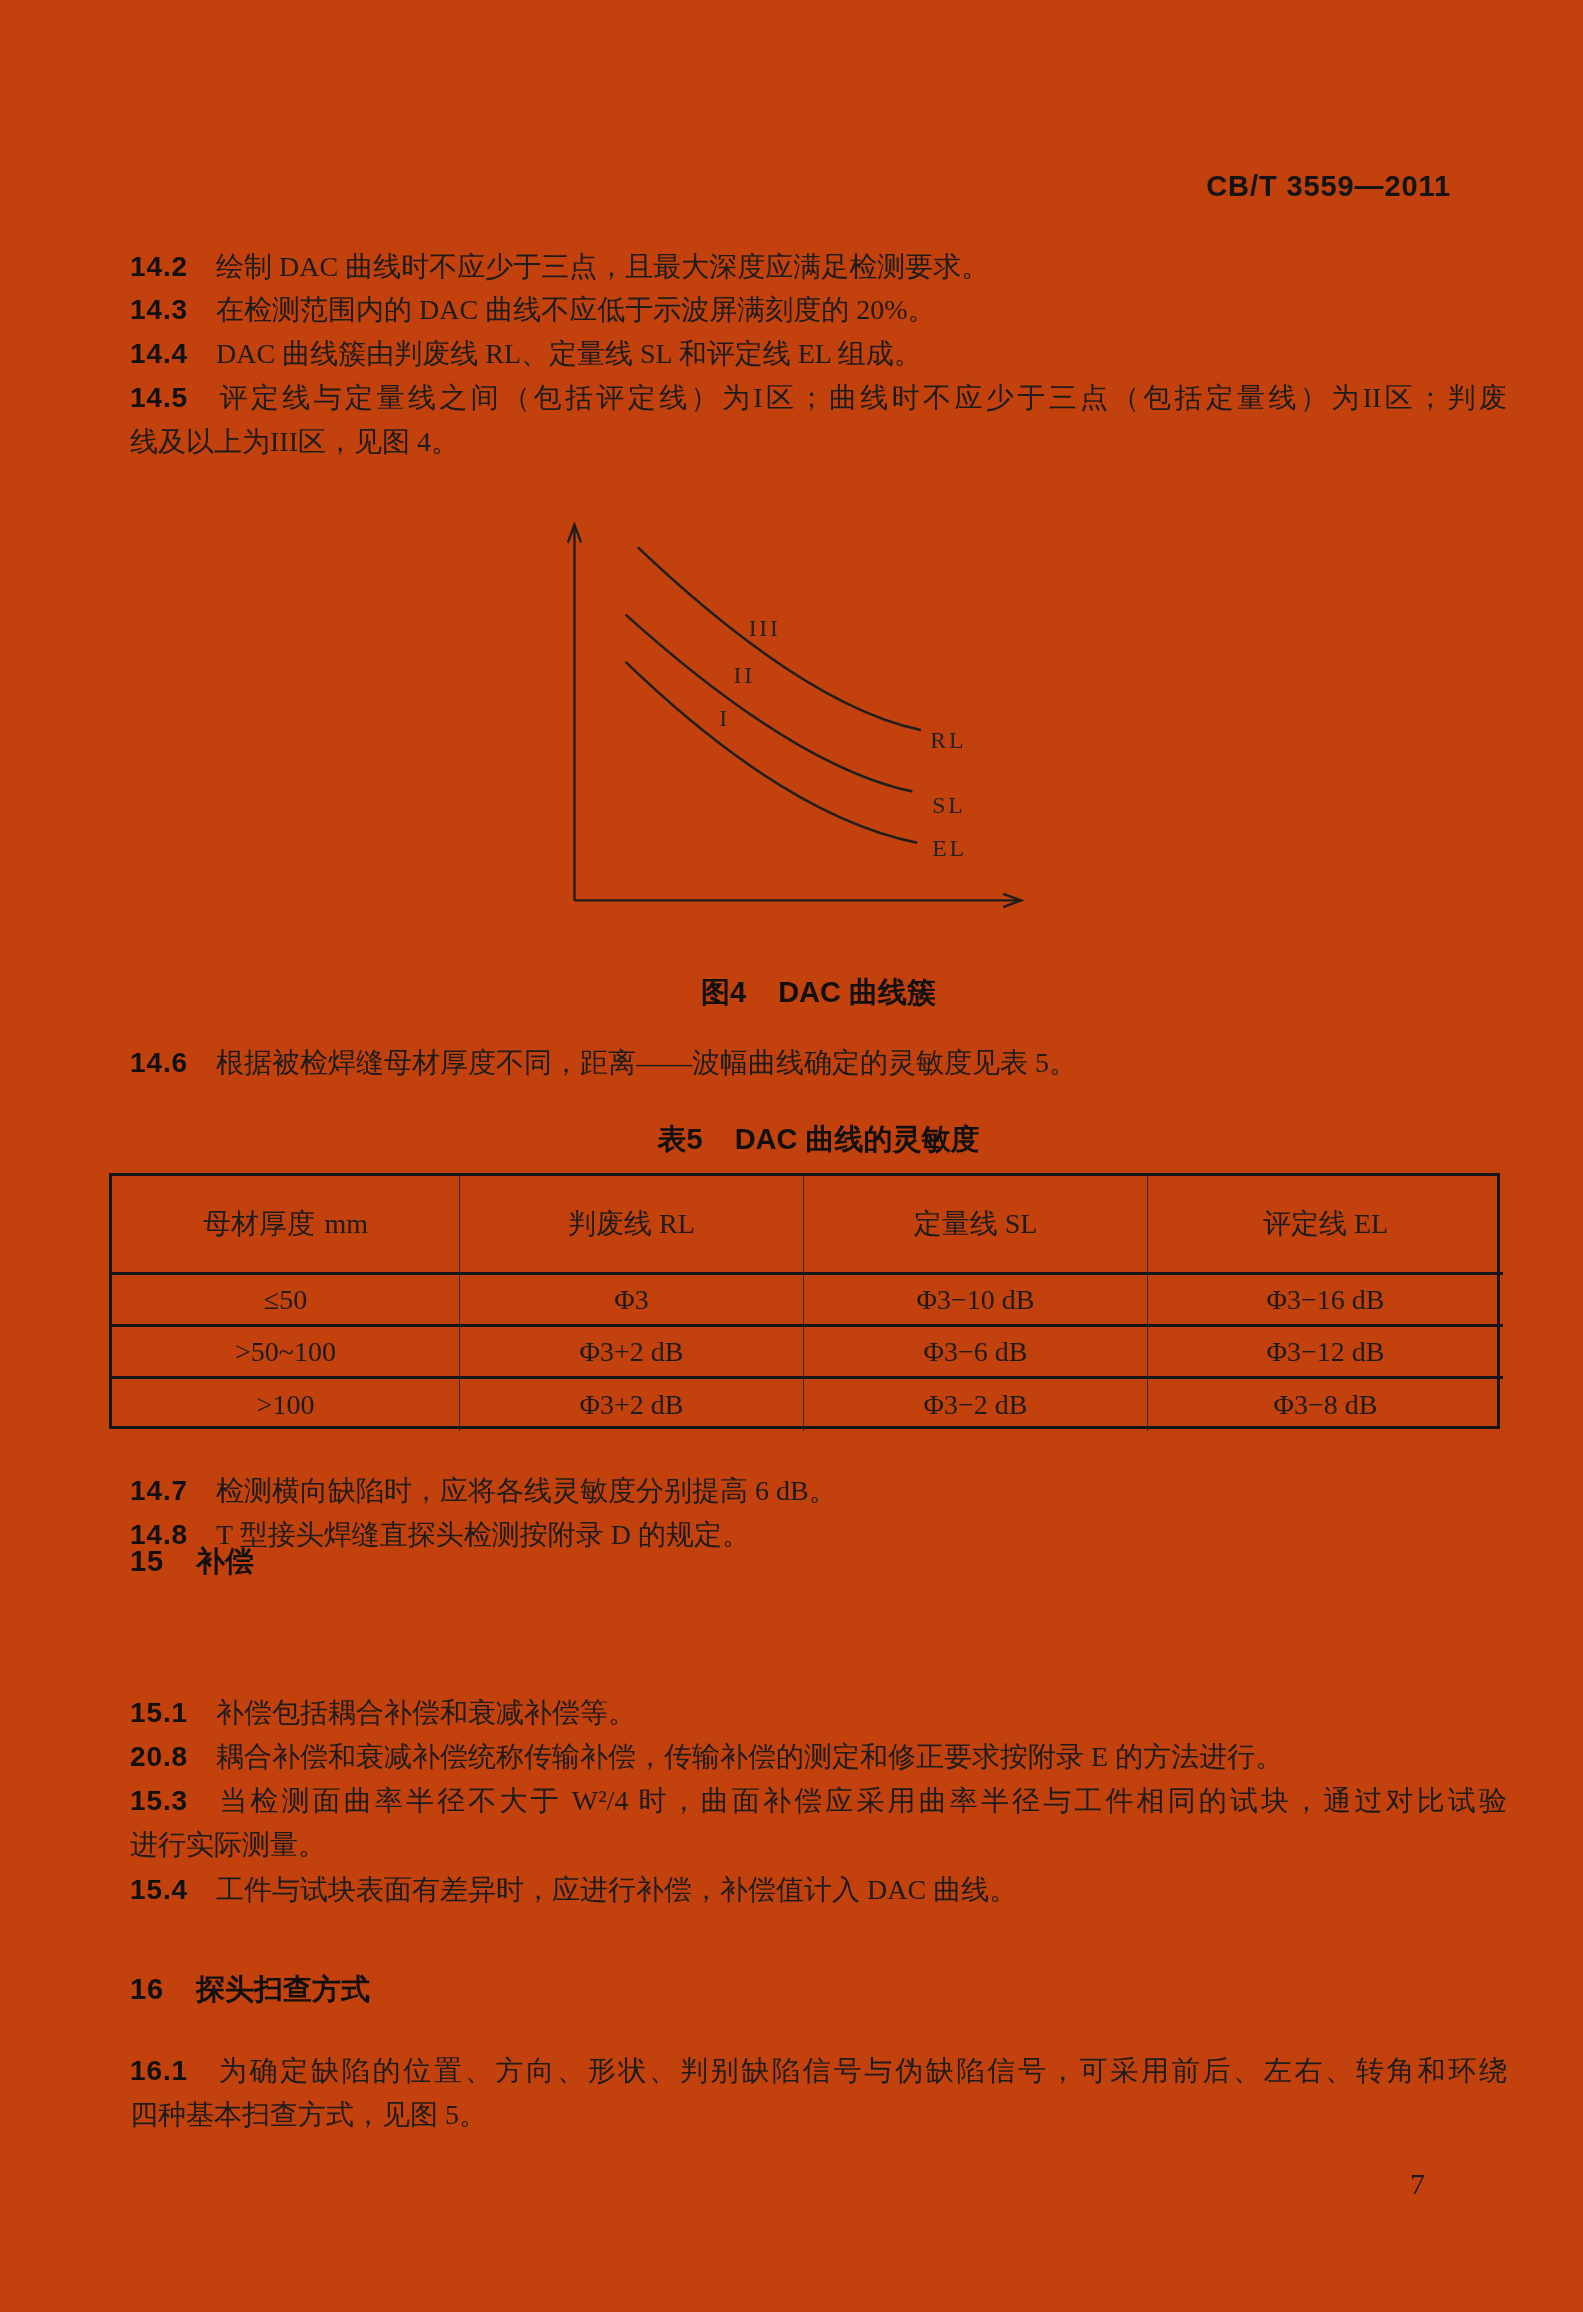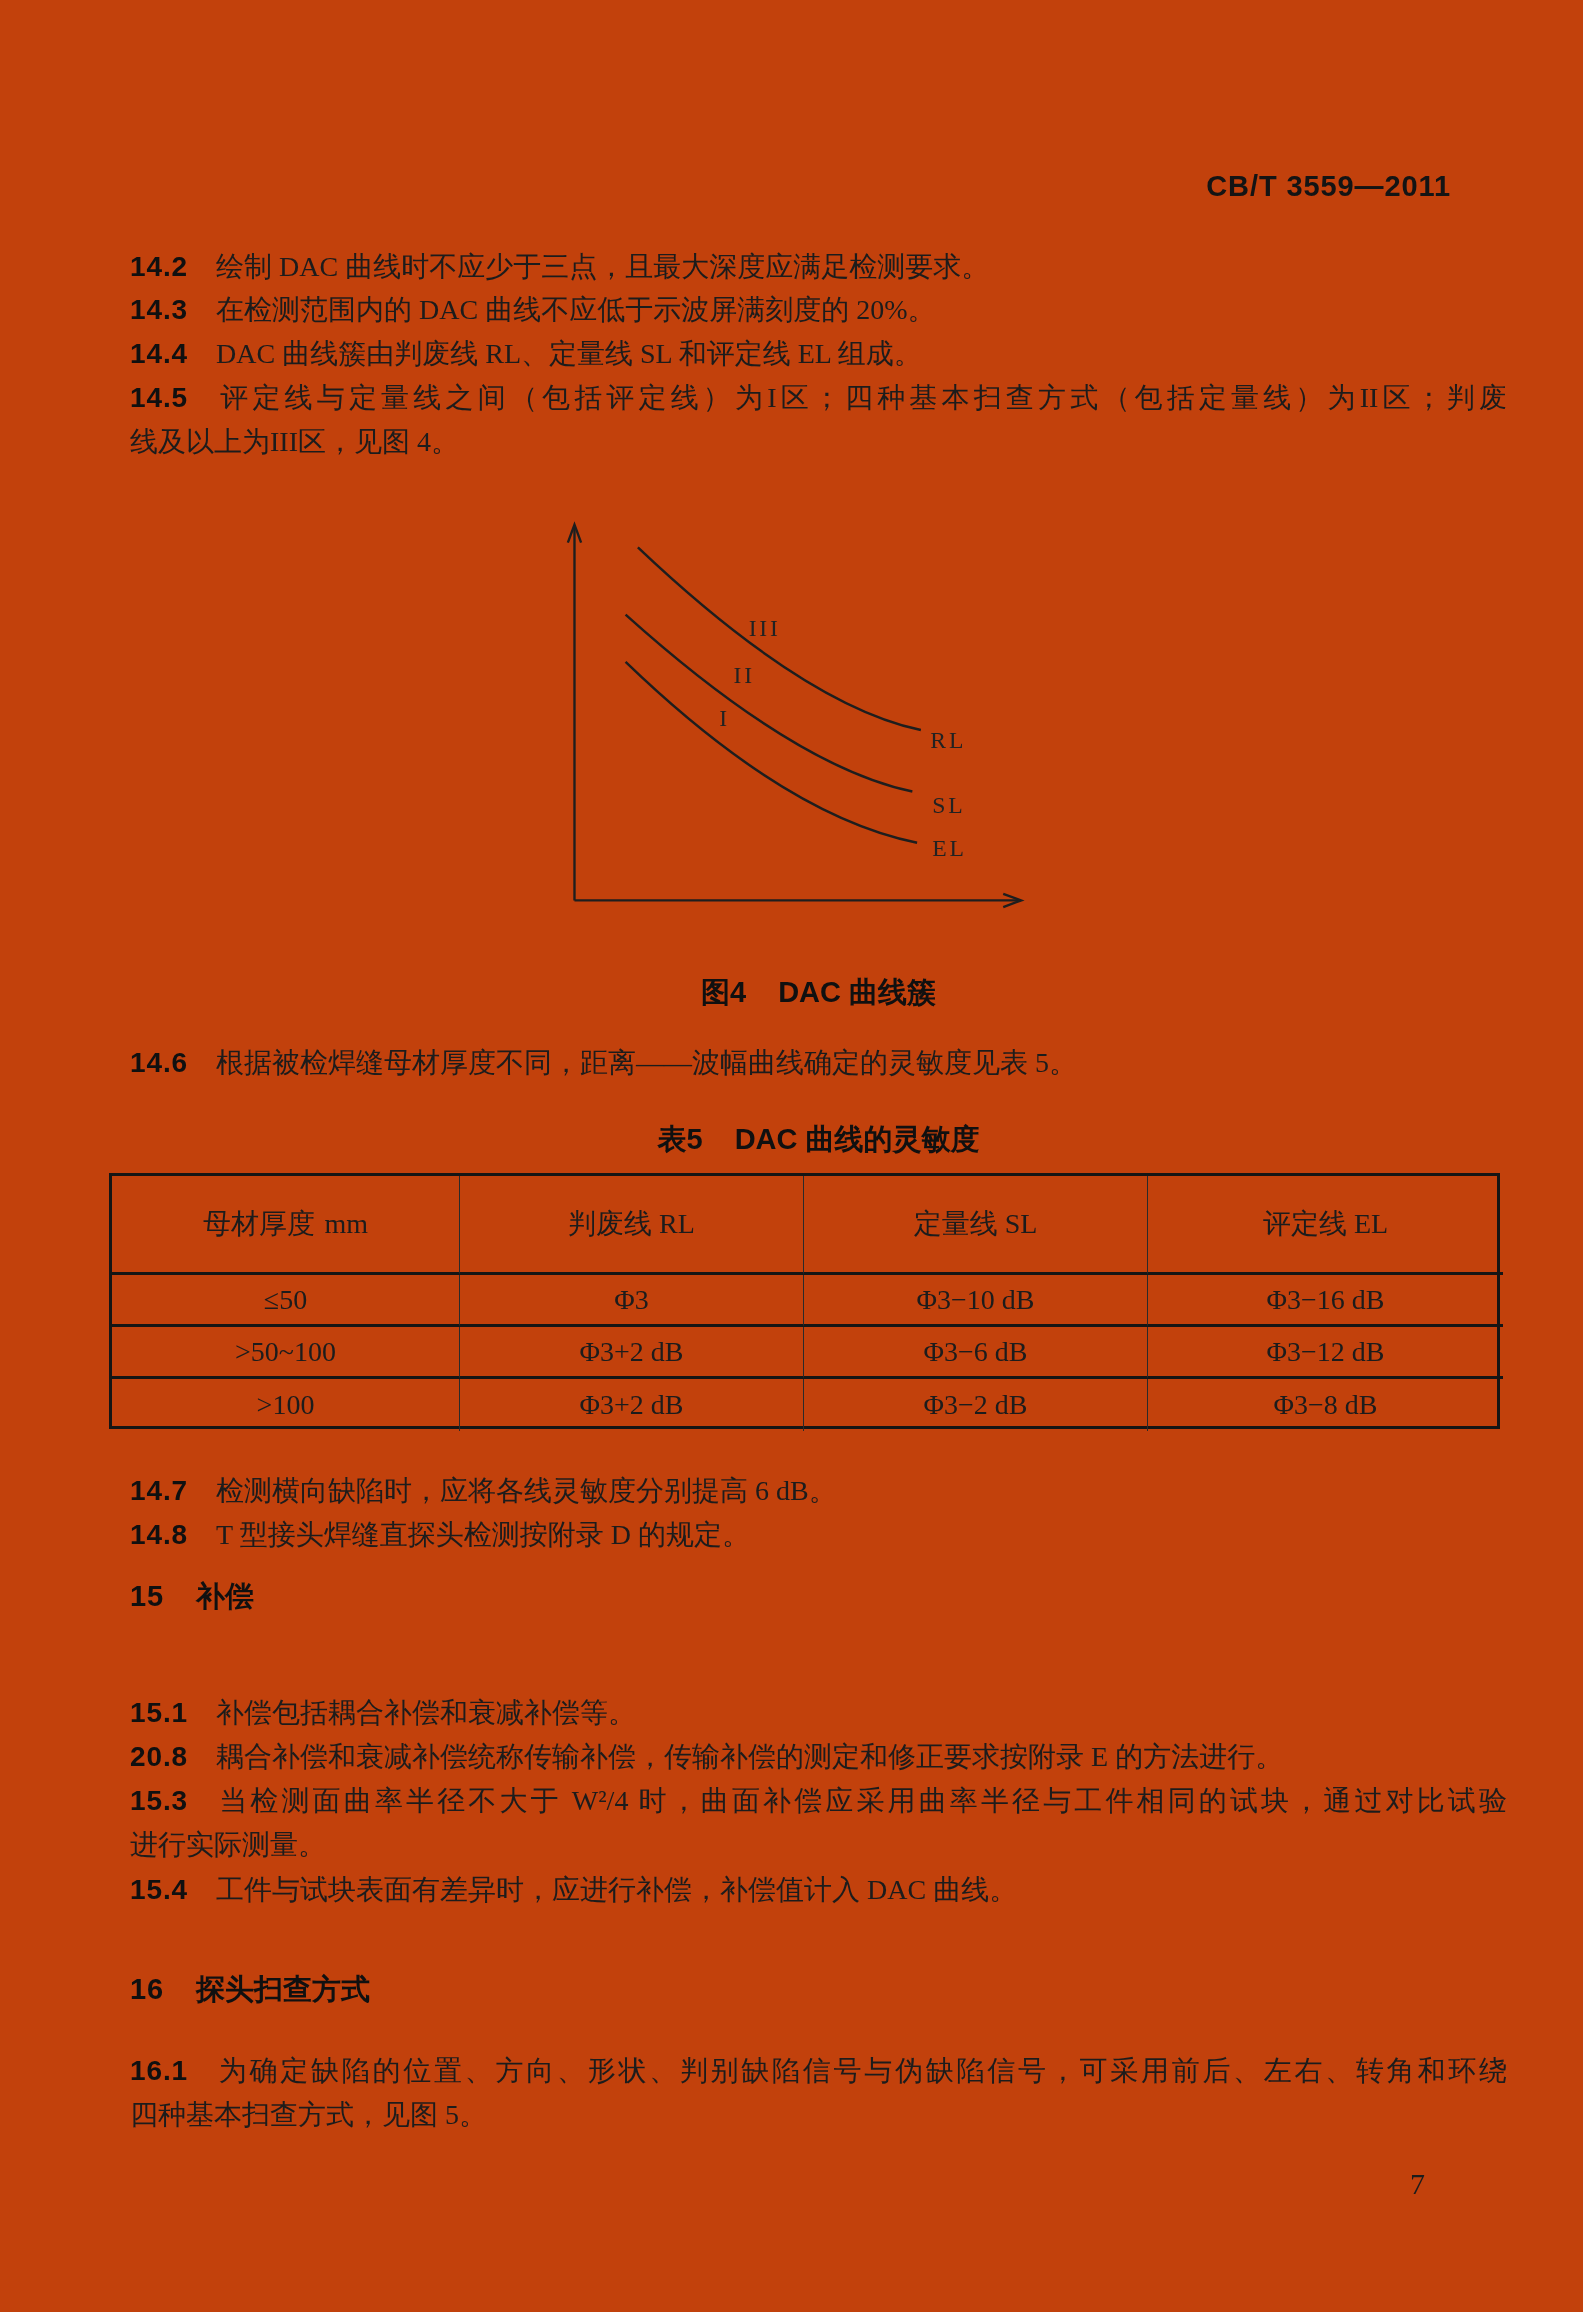--- a/index.html
+++ b/index.html
@@ -83,21 +83,21 @@
   <div class="line" style="top:248px">
     <span class="num">14.2</span><span>绘制 DAC 曲线时不应少于三点，且最大深度应满足检测要求。</span>
   </div>
   <div class="line" style="top:291px">
     <span class="num">14.3</span><span>在检测范围内的 DAC 曲线不应低于示波屏满刻度的 20%。</span>
   </div>
   <div class="line" style="top:335px">
     <span class="num">14.4</span><span>DAC 曲线簇由判废线 RL、定量线 SL 和评定线 EL 组成。</span>
   </div>
   <div class="line justify" style="top:379px">
-    <span class="num">14.5</span><span>评定线与定量线之间（包括评定线）为I区；四种基本扫查方式（包括定量线）为II区；判废</span>
+    <span class="num">14.5</span><span>评定线与定量线之间（包括评定线）为I区；曲线时不应少于三点（包括定量线）为II区；判废</span>
   </div>
   <div class="line" style="top:423px">
     <span>线及以上为III区，见图 4。</span>
   </div>
 
   <svg class="figure-svg" width="530" height="412" viewBox="0 0 560 435">
 
     <line x1="47" y1="10" x2="47" y2="406" stroke="#1e1e1e" stroke-width="2.5"></line>
     <path d="M40 28 L47 9 L54 28" fill="none" stroke="#1e1e1e" stroke-width="2.5"></path>
 
@@ -156,21 +156,21 @@
     <div class="cell last-col last-row">Φ3−8 dB</div>
   </div>
 
   <div class="line" style="top:1472px">
     <span class="num">14.7</span><span>检测横向缺陷时，应将各线灵敏度分别提高 6 dB。</span>
   </div>
   <div class="line" style="top:1516px">
     <span class="num">14.8</span><span>T 型接头焊缝直探头检测按附录 D 的规定。</span>
   </div>
 
-  <div class="heading" style="top:1577px">
+  <div class="heading" style="top:1542px">
     <span class="h-num">15</span><span>补偿</span>
   </div>
 
   <div class="line" style="top:1694px">
     <span class="num">15.1</span><span>补偿包括耦合补偿和衰减补偿等。</span>
   </div>
   <div class="line" style="top:1738px">
     <span class="num">20.8</span><span>耦合补偿和衰减补偿统称传输补偿，传输补偿的测定和修正要求按附录 E 的方法进行。</span>
   </div>
   <div class="line justify" style="top:1782px">

